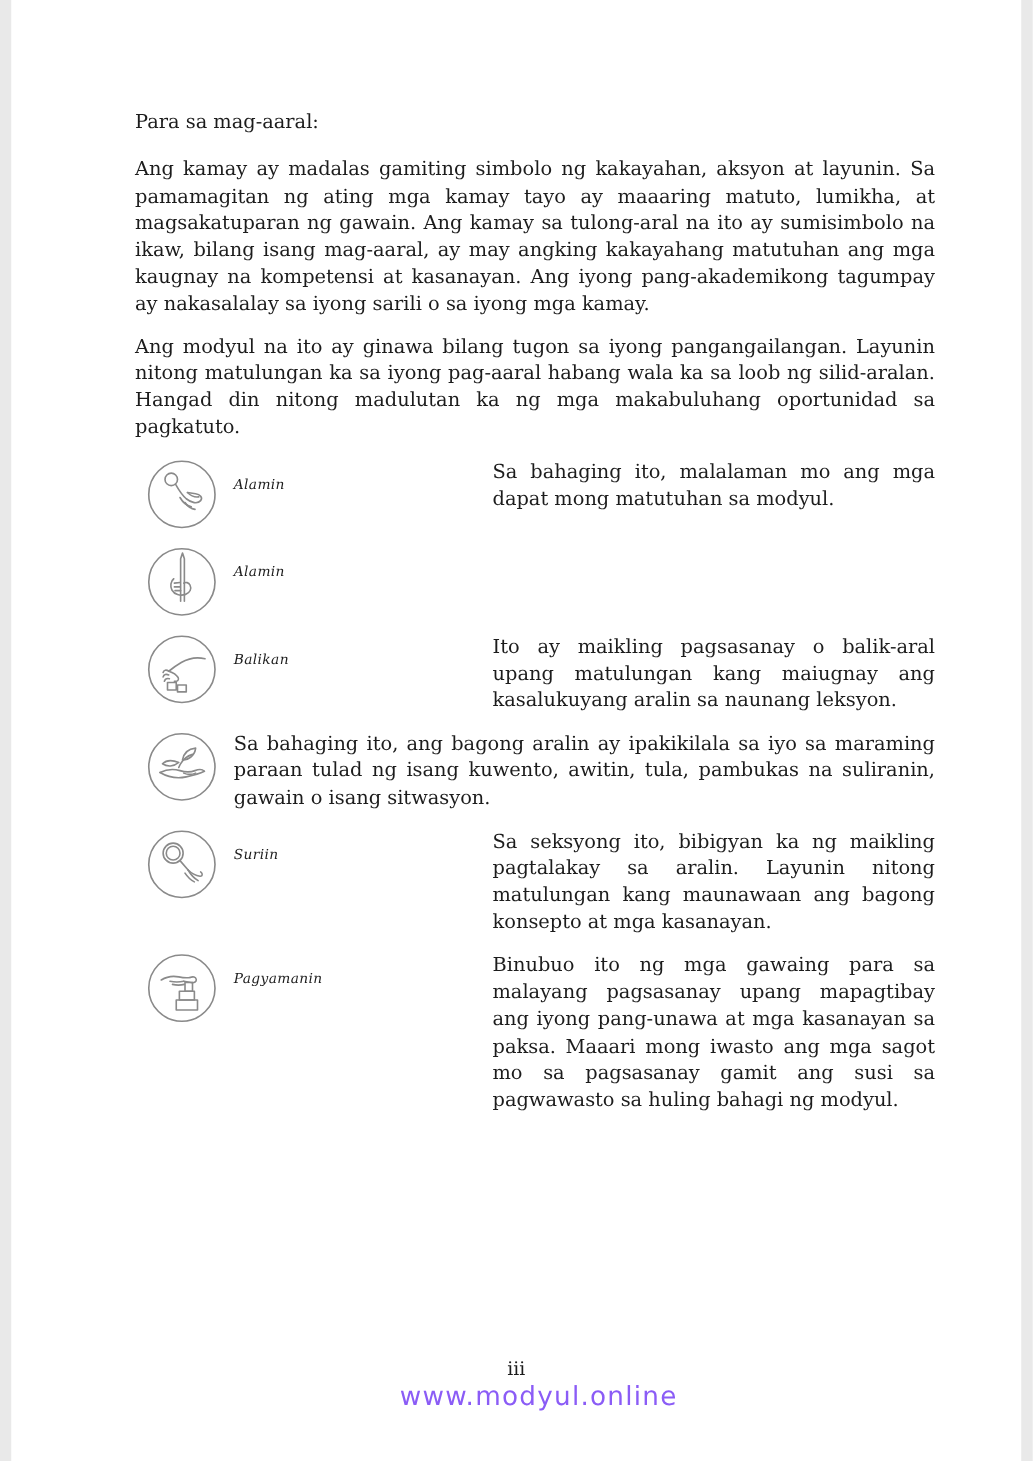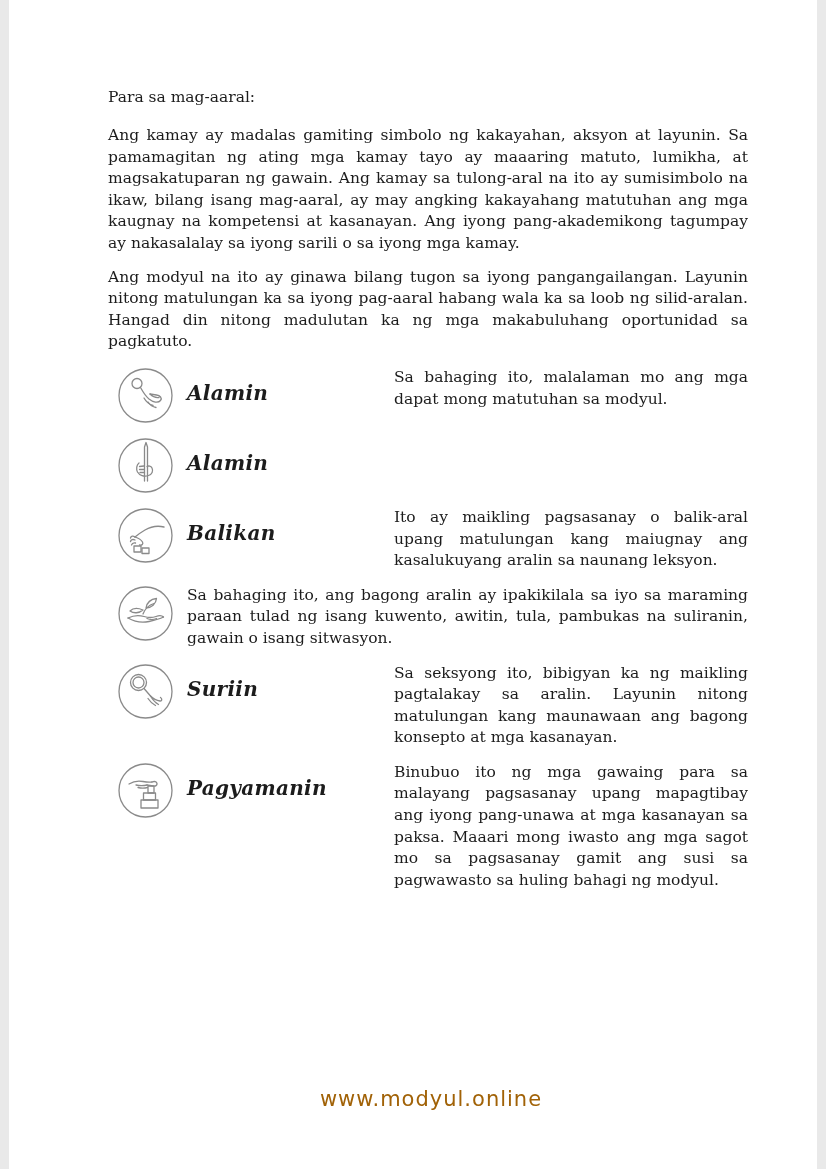--- a/index.html
+++ b/index.html
@@ -37,43 +37,43 @@
   }
   .icon-cell {
     flex:none;
     width:79px;
     padding-top:2px;
   }
   .icon-cell svg { display:block; margin-left:9px; }
   .label-cell {
     flex:none;
     width:207px;
-    font-weight:bold;
+    font-weight:normal;
     font-style:italic;
-    font-size:20px;
+    font-size:11px;
     padding-top:16px;
     letter-spacing:0.3px;
   }
   .desc-cell {
     flex:1;
     font-size:15.5px;
     line-height:21.6px;
     text-align:justify;
     padding-top:2px;
   }
   .footer {
     position:absolute;
     left:0; right:0; top:1086px;
     text-align:center;
   }
   .page-number { font-size:15px; }
   .watermark {
     font-family:"DejaVu Sans", sans-serif;
     font-size:21px;
-    color:#a16207;
+    color:#8b5cf6;
     letter-spacing:1px;
     margin-top:1px;
     padding-left:36px;
   }
   .line-icon { stroke:#8a8a8a; fill:none; stroke-width:1.3; stroke-linecap:round; stroke-linejoin:round; }
 </style>
 </head>
 <body>
 
 <div class="page">
@@ -184,15 +184,16 @@
           </svg>
         </div>
         <div class="label-cell">Pagyamanin</div>
         <div class="desc-cell">Binubuo ito ng mga gawaing para sa malayang pagsasanay upang mapagtibay ang iyong pang-unawa at mga kasanayan sa paksa. Maaari mong iwasto ang mga sagot mo sa pagsasanay gamit ang susi sa pagwawasto sa huling bahagi ng modyul.</div>
       </div>
 
     </div>
   </div>
 
   <div class="footer">
+    <div class="page-number">iii</div>
     <div class="watermark">www.modyul.online</div>
   </div>
 </div>
 
 </body></html>

